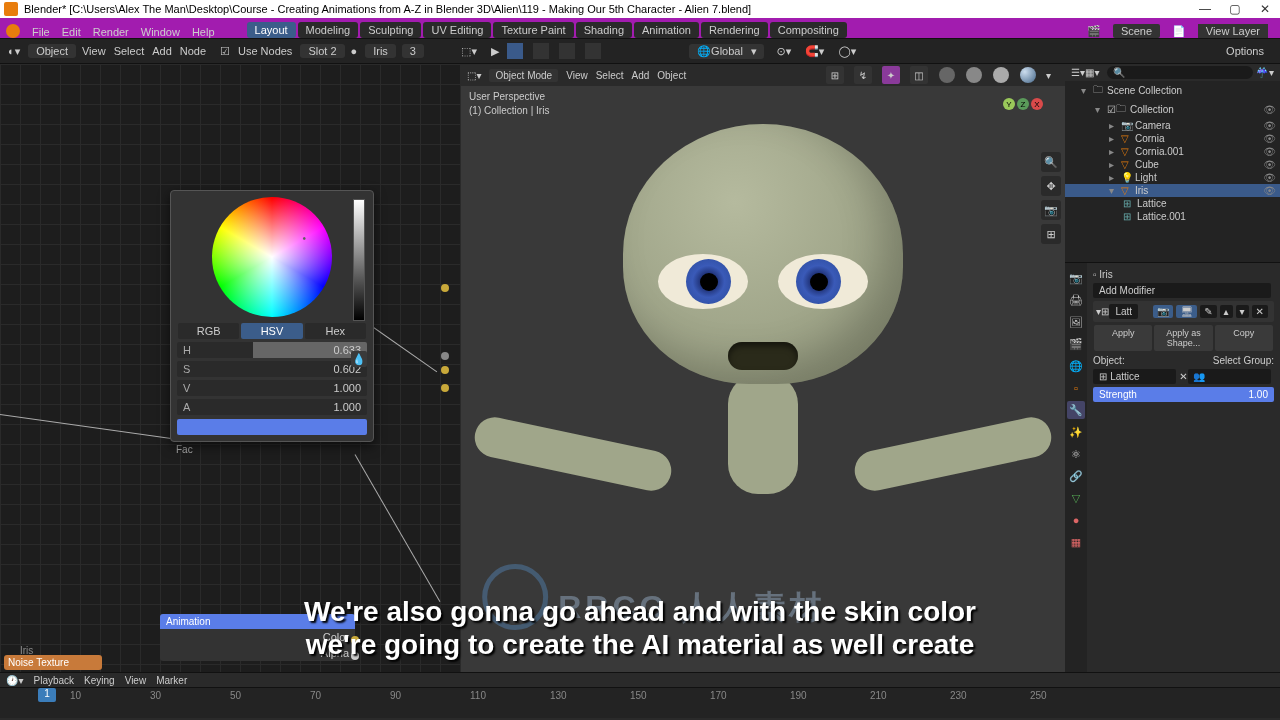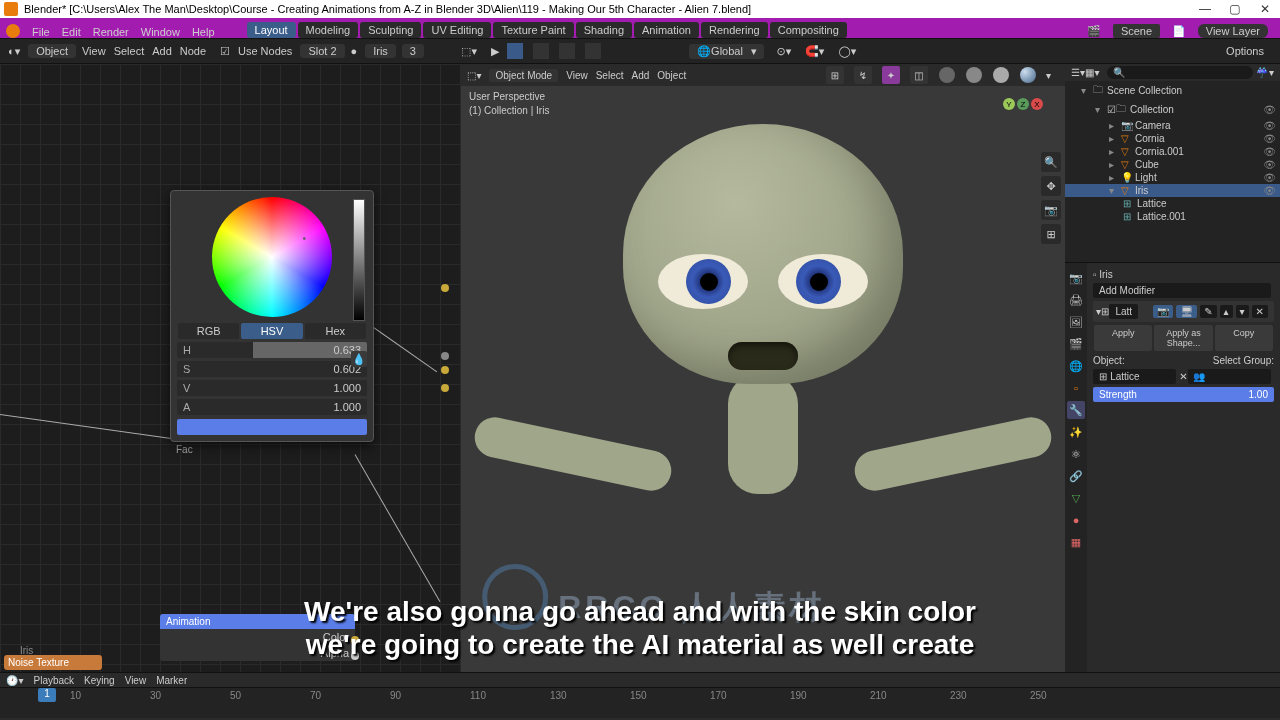--- a/index.html
+++ b/index.html
@@ -135,21 +135,21 @@
     <span>Texture Paint</span>
     <span>Shading</span>
     <span>Animation</span>
     <span>Rendering</span>
     <span>Compositing</span>
   </div>
   <div class="right">
     <span>🎬</span>
     <span class="field" style="background:#333;padding:1px 8px;border-radius:2px">Scene</span>
     <span>📄</span>
-    <span class="field" style="background:#333;padding:1px 8px;border-radius:6px">View Layer</span>
+    <span class="field" style="background:#333;padding:1px 8px;border-radius:0">View Layer</span>
   </div>
 </div>
 
 <div class="toolbar">
   <span>◐▾</span>
   <span class="field">Object</span>
   <span>View</span>
   <span>Select</span>
   <span>Add</span>
   <span>Node</span>

